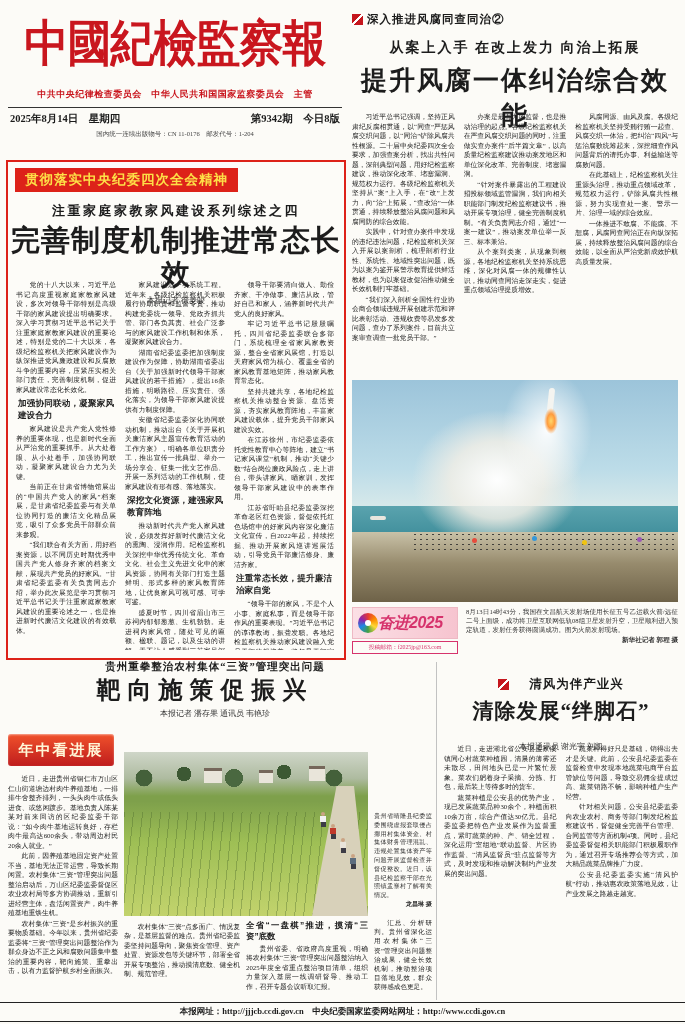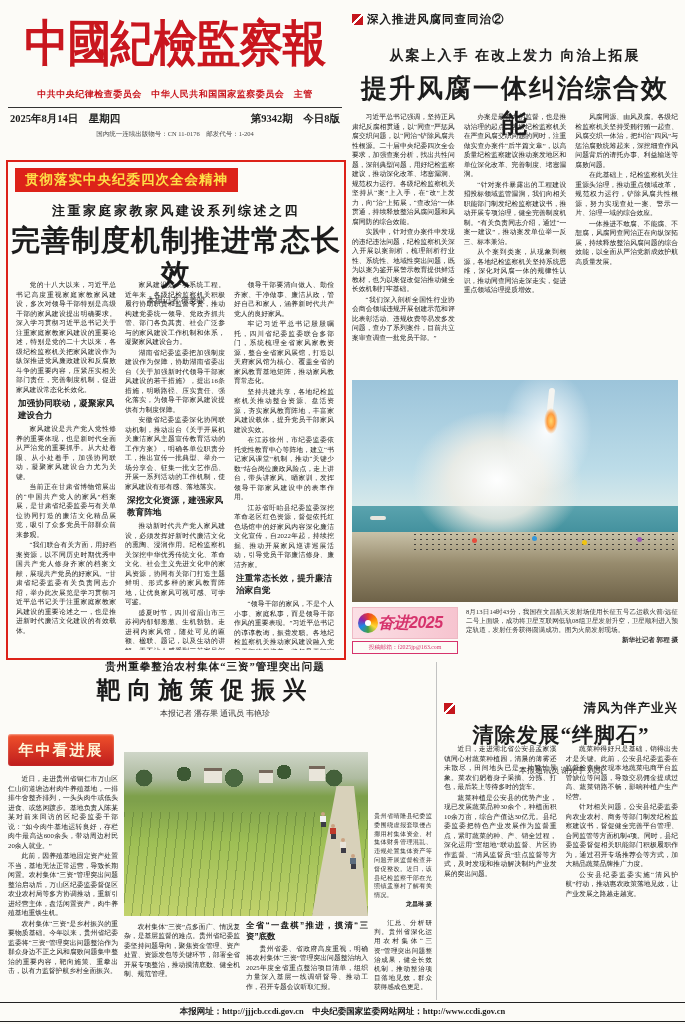--- a/index.html
+++ b/index.html
@@ -38,21 +38,21 @@
   .para{margin:0 0 1px;text-indent:2em;}
   .col-subhead{
     font-weight:bold;font-size:8.6px;line-height:11.5px;margin:4px 2px 3px;
     font-family:"Liberation Sans",sans-serif;
   }
   
   .tr-article{left:352px;top:12px;width:326px;height:366px;}
   .series-tagline{display:flex;align-items:center;gap:4px;font-size:11.5px;font-weight:bold;letter-spacing:1px;}
   .series-icon{width:11px;height:11px;background:#c5161d;display:inline-block;
     background-image:linear-gradient(135deg,transparent 44%,#fff 44%,#fff 58%,transparent 58%);}
-  .tr-kicker{text-align:center;font-size:14px;font-weight:bold;letter-spacing:2px;margin-top:20px;}
+  .tr-kicker{text-align:center;font-size:14px;font-weight:bold;letter-spacing:2px;margin-top:12px;}
   .tr-headline{text-align:center;font-size:26px;font-weight:900;letter-spacing:2px;margin-top:6px;}
   .tr-byline{text-align:center;font-size:8px;color:#333;margin-top:5px;}
   .tr-cols{position:absolute;left:0;top:100px;width:326px;height:266px;}
   
   .photo-rocket{left:352px;top:380px;width:326px;height:222px;overflow:hidden;
     background:linear-gradient(180deg,#9cc4da 0%,#bcdce8 40%,#d5e8ea 56%,#d5e8ea 58%);}
   .sea{position:absolute;left:0;top:126px;width:326px;height:34px;
     background:linear-gradient(180deg,#5aa3ae,#3d8c99);}
   .shore{position:absolute;left:0;top:152px;width:326px;height:70px;
     background:linear-gradient(180deg,#c9c2a8,#978b6d 45%,#6e6248);}
@@ -113,21 +113,21 @@
   .person .legs{width:5px;height:5px;background:#3c3c46;margin:0 auto;}
   
   .bl-capcol{left:374px;top:812px;width:58px;height:100px;overflow:hidden;font-size:6.2px;line-height:8.8px;text-align:justify;color:#333;}
   .bl-capcredit{text-align:right;font-weight:bold;font-size:6.2px;}
   .bl-colC{left:374px;top:918px;width:58px;height:82px;overflow:hidden;font-size:6.6px;line-height:9.2px;text-align:justify;}
   .bl-colA{left:124px;top:922px;width:116px;height:78px;overflow:hidden;font-size:6.8px;line-height:9.4px;text-align:justify;}
   .bl-colB{left:246px;top:920px;width:122px;height:80px;overflow:hidden;font-size:6.8px;line-height:9.4px;text-align:justify;}
   .bl-subhead{font-weight:bold;font-size:8.4px;line-height:11px;font-family:"Liberation Sans",sans-serif;margin-bottom:2px;}
   
   .br-article{left:444px;top:676px;width:234px;}
-  .br-tagline{display:flex;justify-content:space-between;align-items:center;gap:20px;font-size:12.5px;font-weight:bold;letter-spacing:1px;margin-top:24px;}
+  .br-tagline{display:flex;justify-content:center;align-items:center;gap:20px;font-size:12.5px;font-weight:bold;letter-spacing:1px;}
   .br-headline{text-align:center;font-size:21px;font-weight:900;letter-spacing:1px;margin-top:4px;}
   .br-byline{text-align:center;font-size:8px;color:#333;margin-top:16px;}
   .br-cols{left:444px;top:744px;width:234px;height:256px;}
   .vdiv{left:436px;top:662px;width:1px;height:338px;background:#c2c2c2;}
   
   .foot-rule-top{left:0;top:1002px;width:685px;border-top:1px solid #222;}
   .footer-text{left:0;top:1006px;width:685px;text-align:center;font-size:8.5px;font-weight:bold;}
   .foot-rule-bot{left:0;top:1021px;width:685px;border-top:1px solid #222;}
 </style>
 </head>

